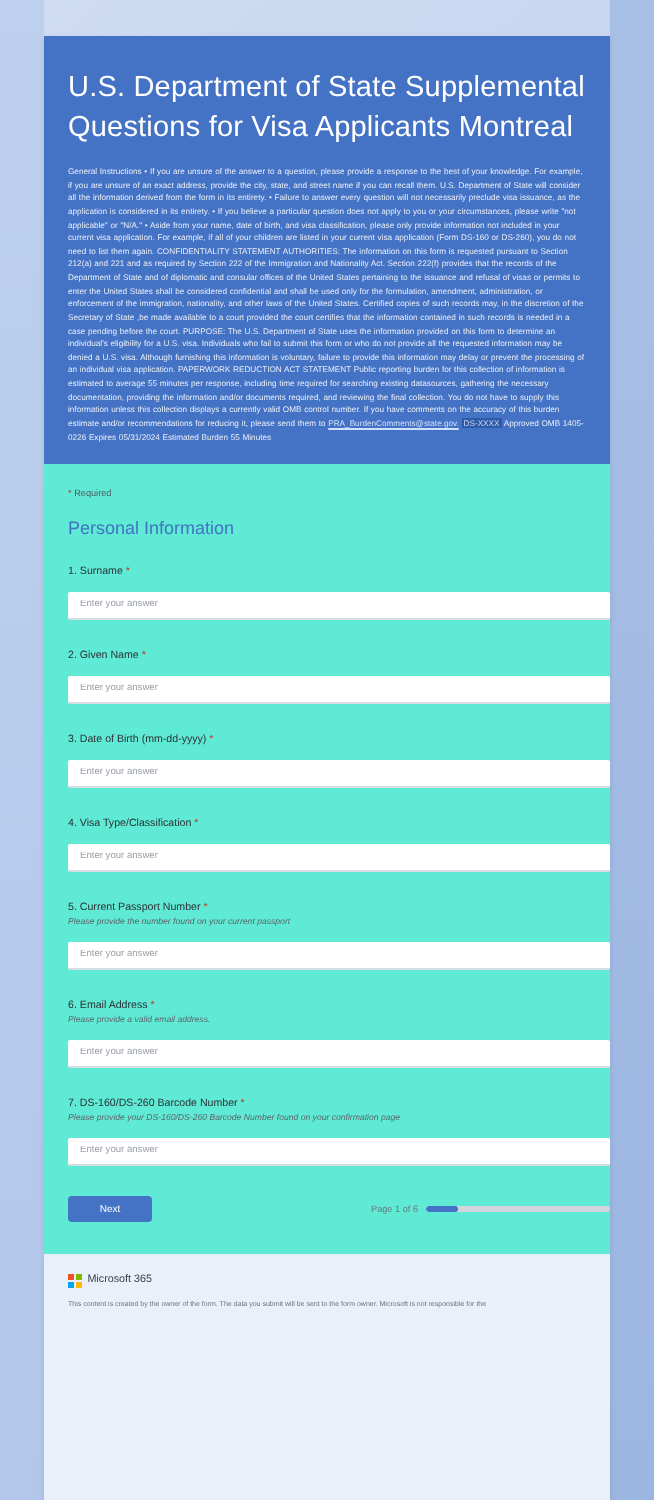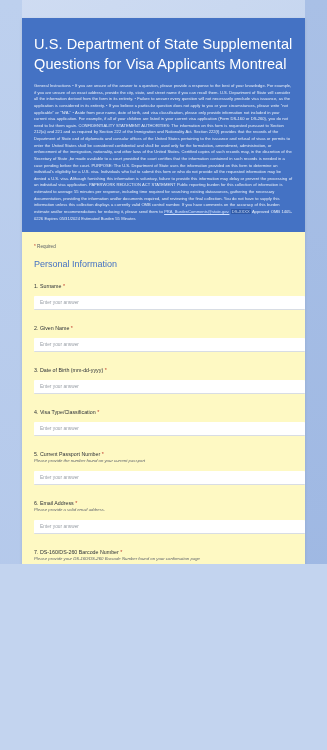--- a/index.html
+++ b/index.html
@@ -7,21 +7,21 @@
     padding: 0;
     width: 327px;
     height: 750px;
     overflow: hidden;
     background: #c3d4ef;
     font-family: "Liberation Sans", sans-serif;
   }
   #page {
     position: relative;
     width: 327px;
-    height: 564px;
+    height: 750px;
     background: linear-gradient(135deg, #cfdcf2 0%, #c6d6ef 40%, #bed0ec 100%);
     overflow: hidden;
   }
   
   #page::before {
     content: "";
     position: absolute;
     left: -40px; top: 380px;
     width: 420px; height: 300px;
     background: linear-gradient(115deg, rgba(255,255,255,0.00) 30%, rgba(255,255,255,0.30) 50%, rgba(255,255,255,0.00) 70%);
@@ -60,21 +60,21 @@
     color: #cfe0ff;
     text-decoration: underline;
   }
   .header .desc .hl {
     background: #2f5aa8;
     color: #c8d8f3;
     padding: 0 1px;
   }
   .body {
     padding: 10px 0 0 12px;
-    background: #fef9c3;
+    background: #5eead4;
   }
   .required-note {
     font-size: 4.6px;
     color: #555b63;
     margin: 2px 0 10px 0;
   }
   .required-note .star { color: #c0392b; }
   .section-title {
     font-size: 9px;
     color: #4472c4;

